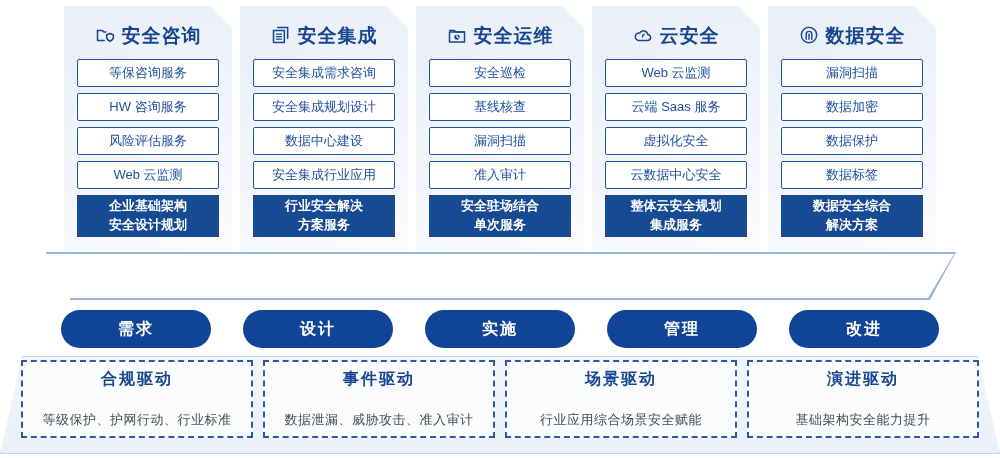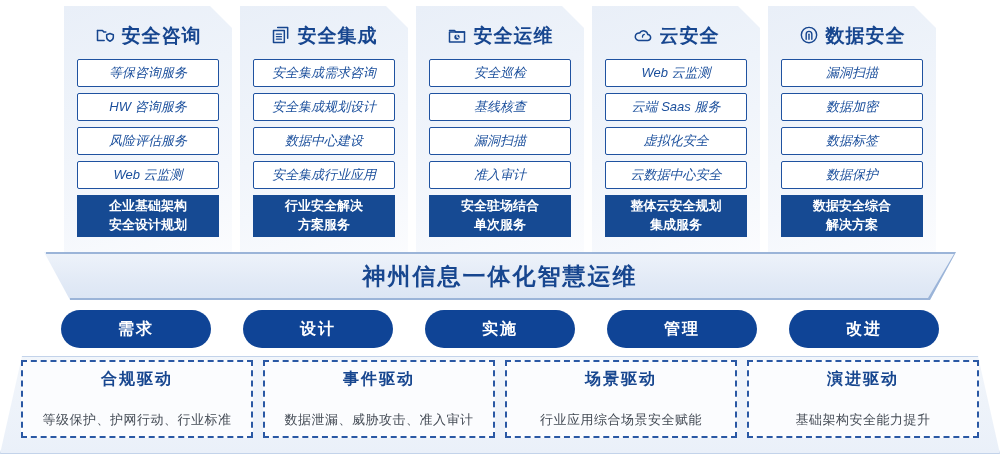--- a/index.html
+++ b/index.html
@@ -39,21 +39,20 @@
 
   .item{
     height:28px;margin-bottom:6px;
     background:#ffffff;
     border:1px solid #1f52a0;
     border-radius:2px;
     display:flex;align-items:center;justify-content:center;
     font-size:13px;color:#1b4f9c;
     box-sizing:border-box;
     white-space:nowrap;
-    font-style:italic;
   }
   .summary{
     margin-top:2px;
     height:42px;
     background:#164a93;
     display:flex;flex-direction:column;align-items:center;justify-content:center;
     color:#ffffff;font-size:13px;font-weight:bold;line-height:1.45;
     box-sizing:border-box;
   }
   .summary span{display:block;}
@@ -215,33 +214,30 @@
           <svg viewBox="0 0 24 24" fill="none" stroke="#17468f" stroke-width="1.7" stroke-linecap="round" stroke-linejoin="round">
             <circle cx="12" cy="12" r="9.2"></circle>
             <path d="M8.6 17V11a3.4 3.4 0 0 1 6.8 0v6"></path>
             <path d="M12 17v-6"></path>
           </svg>
         </span>
         <span class="ttl">数据安全</span>
       </div>
       <div class="item">漏洞扫描</div>
       <div class="item">数据加密</div>
+      <div class="item">数据保护</div>
       <div class="item">数据标签</div>
-      <div class="item">数据保护</div>
       <div class="summary">
         <span>数据安全综合</span>
         <span>解决方案</span>
       </div>
     </div>
 
   </div>
 
-  <div class="banner">
-    <span class="banner-title">神州信息一体化智慧运维</span>
-  </div>
   <div class="banner-edge"></div>
 
   <div class="pills">
     <div class="pill">需求</div>
     <div class="pill">设计</div>
     <div class="pill">实施</div>
     <div class="pill">管理</div>
     <div class="pill">改进</div>
   </div>
 

